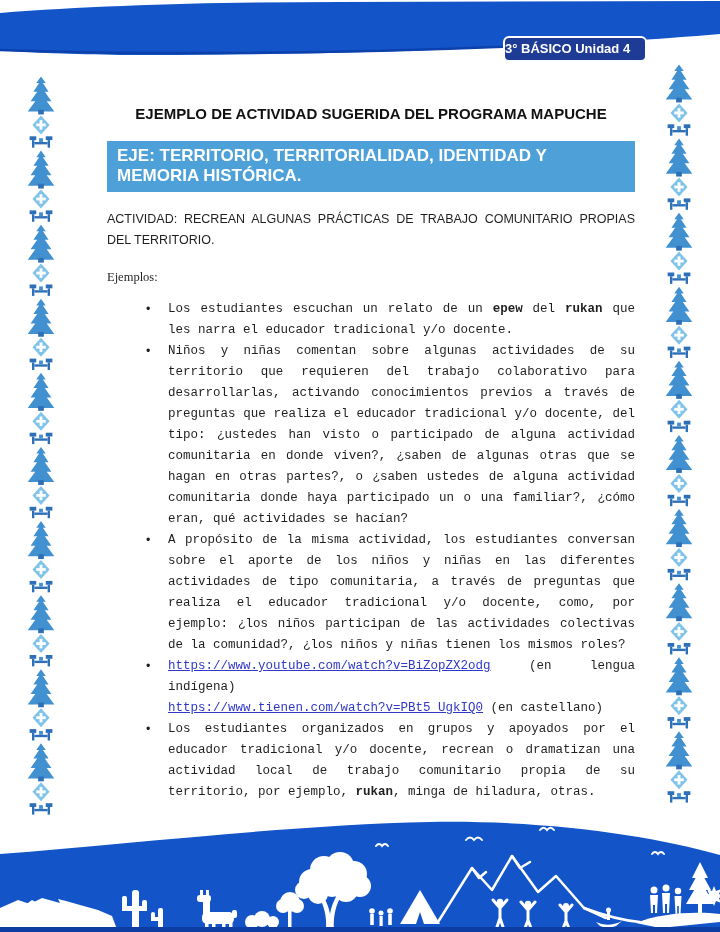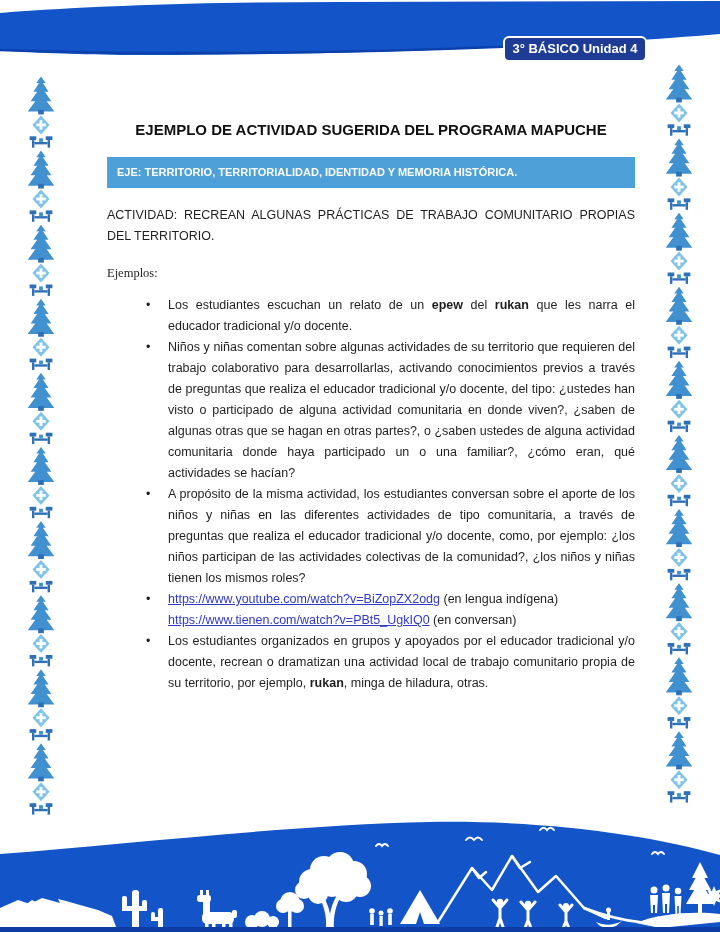--- a/index.html
+++ b/index.html
@@ -7,35 +7,35 @@
     --link-blue:#3038c8; --text:#1f1f1f; --motif-light:#7fc3e8;
     --motif-mid:#4191d1; --motif-dark:#2e70b8; --footer-blue:#1355c9;
     --footer-edge:#0d3ca3;
   }
   html,body{margin:0;padding:0;background:#e8e8e8;}
   .page{position:relative;width:720px;height:932px;background:#fff;overflow:hidden;
         font-family:"Liberation Sans",sans-serif;color:var(--text);margin:0 auto;}
   .header-svg{position:absolute;top:0;left:0;}
   .unit-badge{position:absolute;left:503px;top:36px;width:140px;height:22px;
     background:var(--badge-navy);border:2px solid #fff;border-radius:6px;
-    color:#fff;font-weight:bold;font-size:13px;line-height:22px;text-align:center;}
+    color:#fff;font-weight:bold;font-size:13px;line-height:22px;text-align:left;}
   .border-strip{position:absolute;width:38px;}
   .border-strip.left{left:22px;top:56px;}
   .border-strip.right{right:22px;top:44px;}
   .content{position:absolute;left:107px;top:103px;width:528px;font-size:12.5px;line-height:21px;}
-  h1.title{font-size:15px;font-weight:bold;text-align:center;margin:16px 0 17px;color:#111;}
-  .eje-box{background:var(--eje-blue);color:#fff;font-weight:bold;font-size:11px;
+  h1.title{font-size:15px;font-weight:bold;text-align:center;margin:0 0 17px;color:#111;}
+  .eje-box{background:var(--eje-blue);color:#fff;font-weight:bold;font-size:17px;
     line-height:20px;padding:5px 10px 6px;margin:0 0 17px;}
   .activity{text-align:justify;margin:1px 0 16px;}
   .examples-label{margin:0 0 11px;font-family:Liberation Serif, serif;}
   ul.bullets{list-style:none;margin:0;padding:0;}
   ul.bullets li{display:flex;}
   .dot{flex:none;width:22px;margin-left:39px;}
   .li-body{flex:1;min-width:0;}
-  .grp{text-align:justify;}
+  .grp{text-align:justify;font-family:Liberation Mono, monospace;}
   .grp.jl{text-align-last:justify;}
   .b{font-weight:bold;}
   a.link{color:var(--link-blue);text-decoration:underline;cursor:pointer;}
   .footer-svg{position:absolute;left:0;bottom:0;}
 </style>
 </head>
 <body>
 
 <div class="page">
 
@@ -117,21 +117,21 @@
         <li>
           <span class="dot">•</span>
           <div class="li-body">
             <div class="grp"><span>A propósito de la misma actividad, los estudiantes conversan sobre el aporte de los niños y niñas en las diferentes actividades de tipo comunitaria, a través de preguntas que realiza el educador tradicional y/o docente, como, por ejemplo: ¿los niños participan de las actividades colectivas de la comunidad?, ¿los niños y niñas tienen los mismos roles?</span></div>
           </div>
         </li>
         <li>
           <span class="dot">•</span>
           <div class="li-body">
             <div class="grp"><a class="link" href="#">https://www.youtube.com/watch?v=BiZopZX2odg</a><span> (en lengua indígena)</span></div>
-            <div class="grp"><a class="link" href="#">https://www.tienen.com/watch?v=PBt5_UgkIQ0</a><span> (en conversan)</span></div>
+            <div class="grp"><a class="link" href="#">https://www.tienen.com/watch?v=PBt5_UgkIQ0</a><span> (en castellano)</span></div>
           </div>
         </li>
         <li>
           <span class="dot">•</span>
           <div class="li-body">
             <div class="grp"><span>Los estudiantes organizados en grupos y apoyados por el educador tradicional y/o docente, recrean o dramatizan una actividad local de trabajo comunitario propia de su territorio, por ejemplo, </span><span class="b">rukan</span><span>, minga de hiladura, otras.</span></div>
           </div>
         </li>
       </ul>
   </main>

